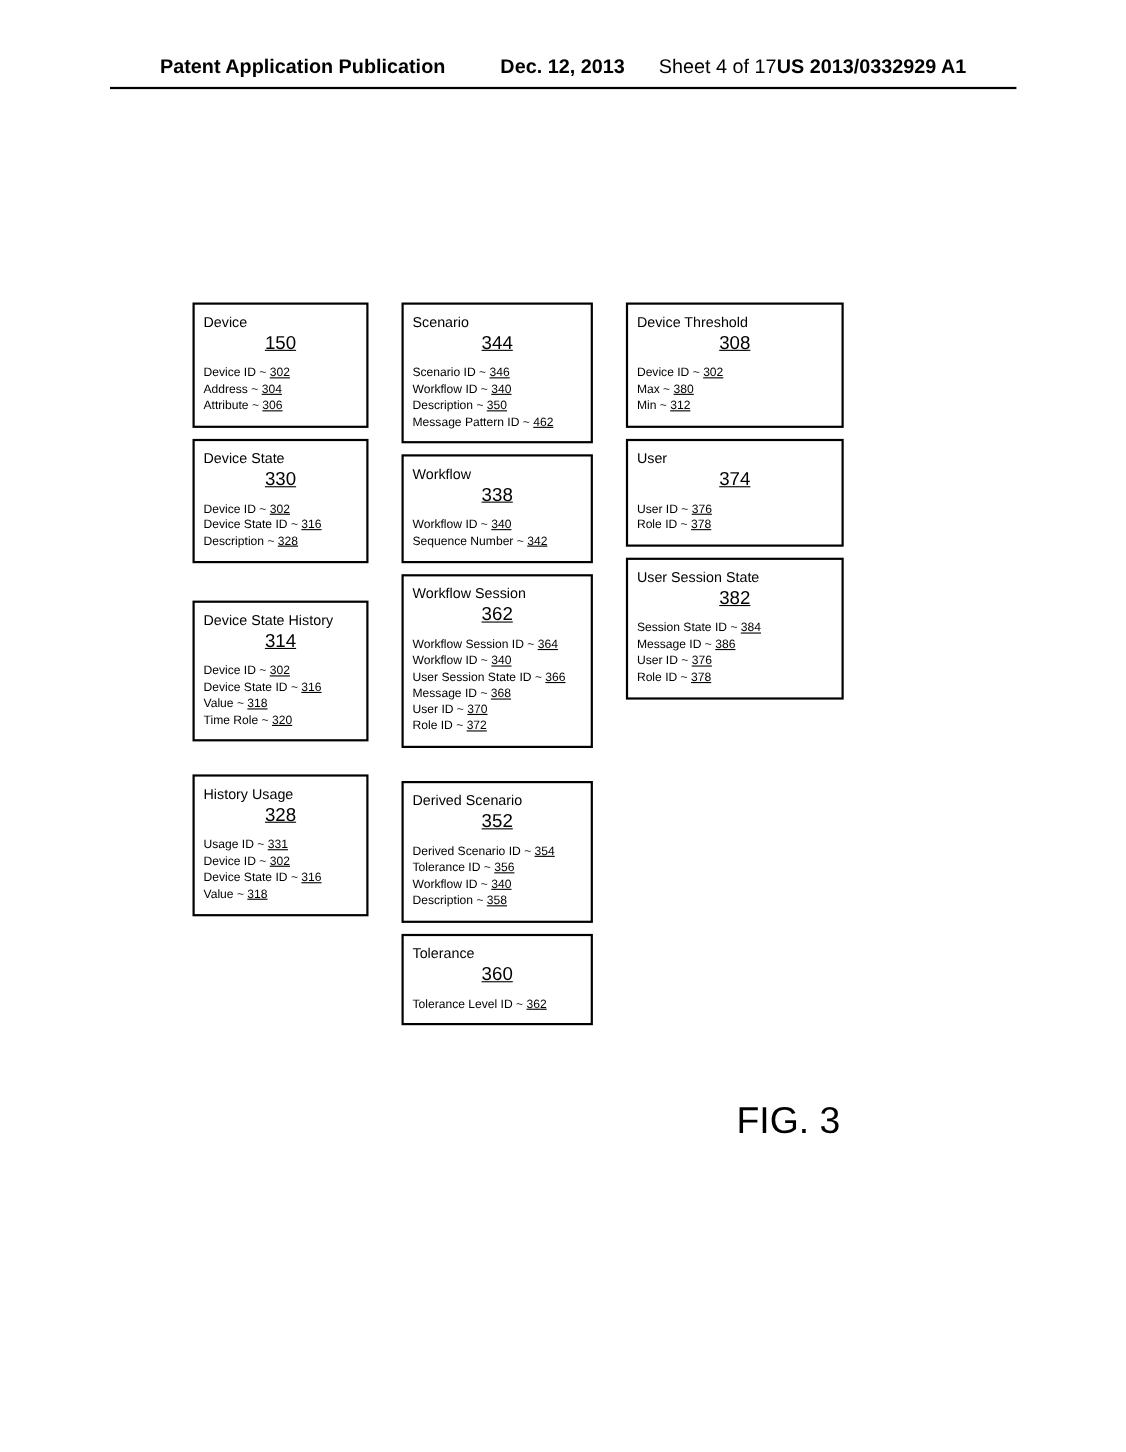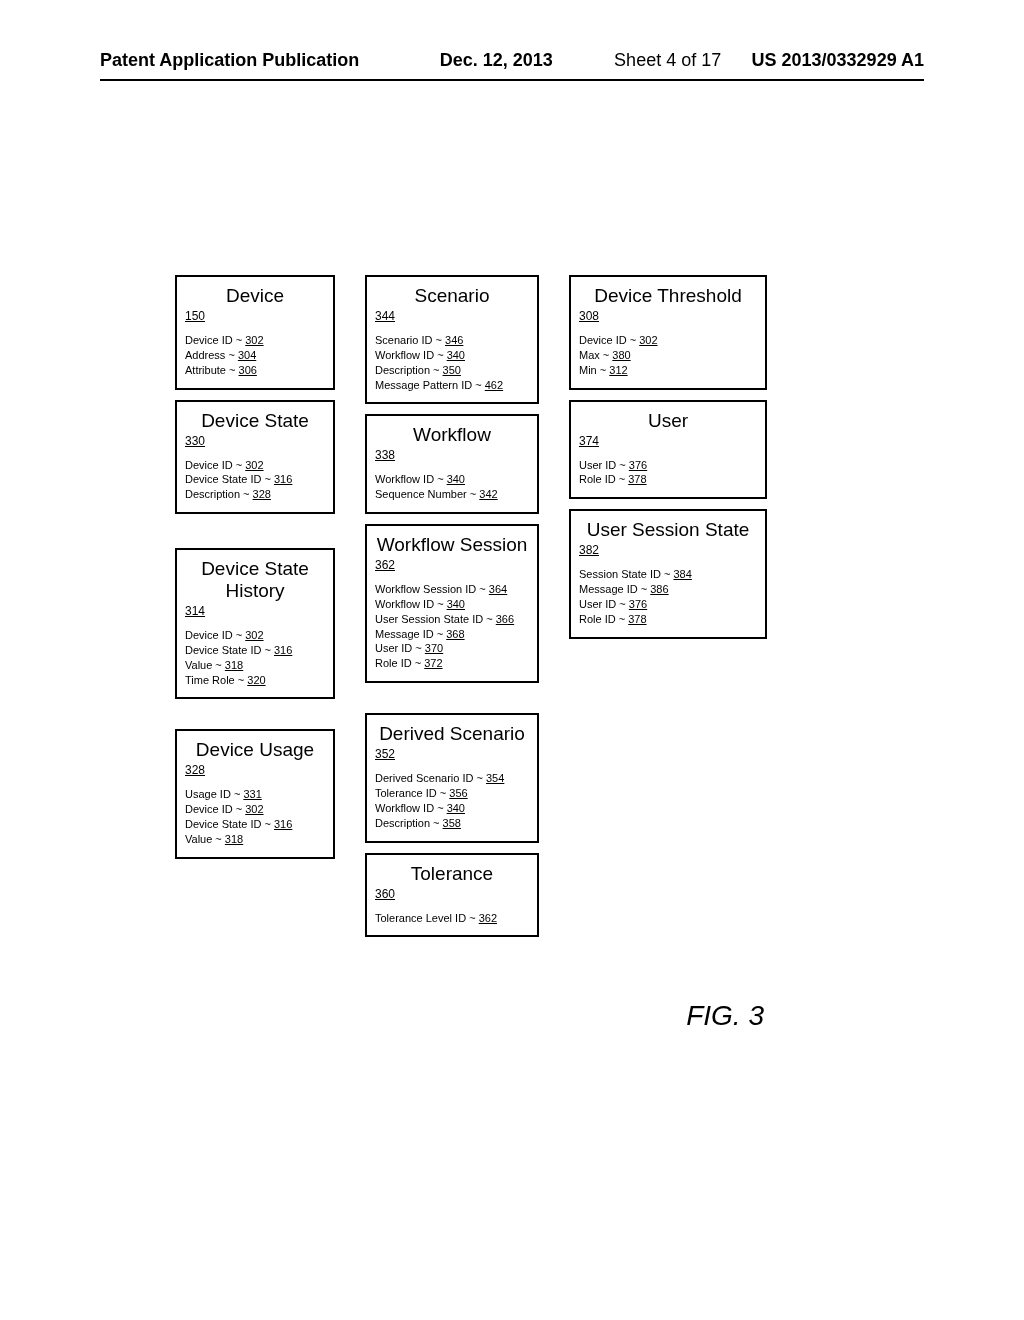--- a/index.html
+++ b/index.html
@@ -13,21 +13,21 @@
     }
     .header {
       position: absolute;
       top: 50px;
       left: 0;
       width: 100%;
       padding: 0 100px;
     }
     .header-row {
       display: flex;
-      justify-content: space-between;
+      justify-content: center;
       align-items: baseline;
       font-size: 18px;
       font-weight: bold;
     }
     .header-row .pub { flex: 0 0 auto; }
     .header-row .date { flex: 0 0 auto; margin-left: 50px; }
     .header-row .sheet { flex: 0 0 auto; margin-left: 31px; font-weight: normal; }
     .header-row .num { flex: 0 0 auto; font-weight: bold; }
     .rule {
       margin-top: 8px;
@@ -46,43 +46,41 @@
       flex-direction: column;
       gap: 10px;
       align-items: stretch;
     }
     .box {
       border: 2px solid #000;
       padding: 8px 8px 10px 8px;
       background: #fff;
     }
     .box-title {
+      font-size: 13px;
+      margin-bottom: 2px;
+    }
+    .box-subtitle {
       text-align: center;
-      font-size: 19px;
-      margin-bottom: 2px;
-    }
-    .box-subtitle {
-      text-align: left;
-      font-size: 12px;
+      font-size: 17px;
       text-decoration: underline;
       margin-bottom: 10px;
     }
     .attr {
       font-size: 11px;
       line-height: 1.35;
       white-space: nowrap;
     }
     .u { text-decoration: underline; }
     .figlabel {
       position: absolute;
       right: 260px;
       top: 1000px;
-      font-size: 28px;
+      font-size: 34px;
       font-weight: normal;
-      font-style: italic;
     }
     
     .c1 { width: 160px; }
     .c2 { width: 174px; }
     .c3 { width: 198px; }
     
     .spacer-sm { height: 6px; }
   </style>
 </head>
 <body>
@@ -117,21 +115,21 @@
       <div class="box">
         <div class="box-title">Device State History</div>
         <div class="box-subtitle">314</div>
         <div class="attr"><span>Device ID ~ </span><span class="u">302</span></div>
         <div class="attr"><span>Device State ID ~ </span><span class="u">316</span></div>
         <div class="attr"><span>Value ~ </span><span class="u">318</span></div>
         <div class="attr"><span>Time Role ~ </span><span class="u">320</span></div>
       </div>
       <div class="spacer-sm" style="height: 10px;"></div>
       <div class="box">
-        <div class="box-title">Device Usage</div>
+        <div class="box-title">History Usage</div>
         <div class="box-subtitle">328</div>
         <div class="attr"><span>Usage ID ~ </span><span class="u">331</span></div>
         <div class="attr"><span>Device ID ~ </span><span class="u">302</span></div>
         <div class="attr"><span>Device State ID ~ </span><span class="u">316</span></div>
         <div class="attr"><span>Value ~ </span><span class="u">318</span></div>
       </div>
     </div>
   <div class="col c2" id="col2">
       <div class="box">
         <div class="box-title">Scenario</div>

